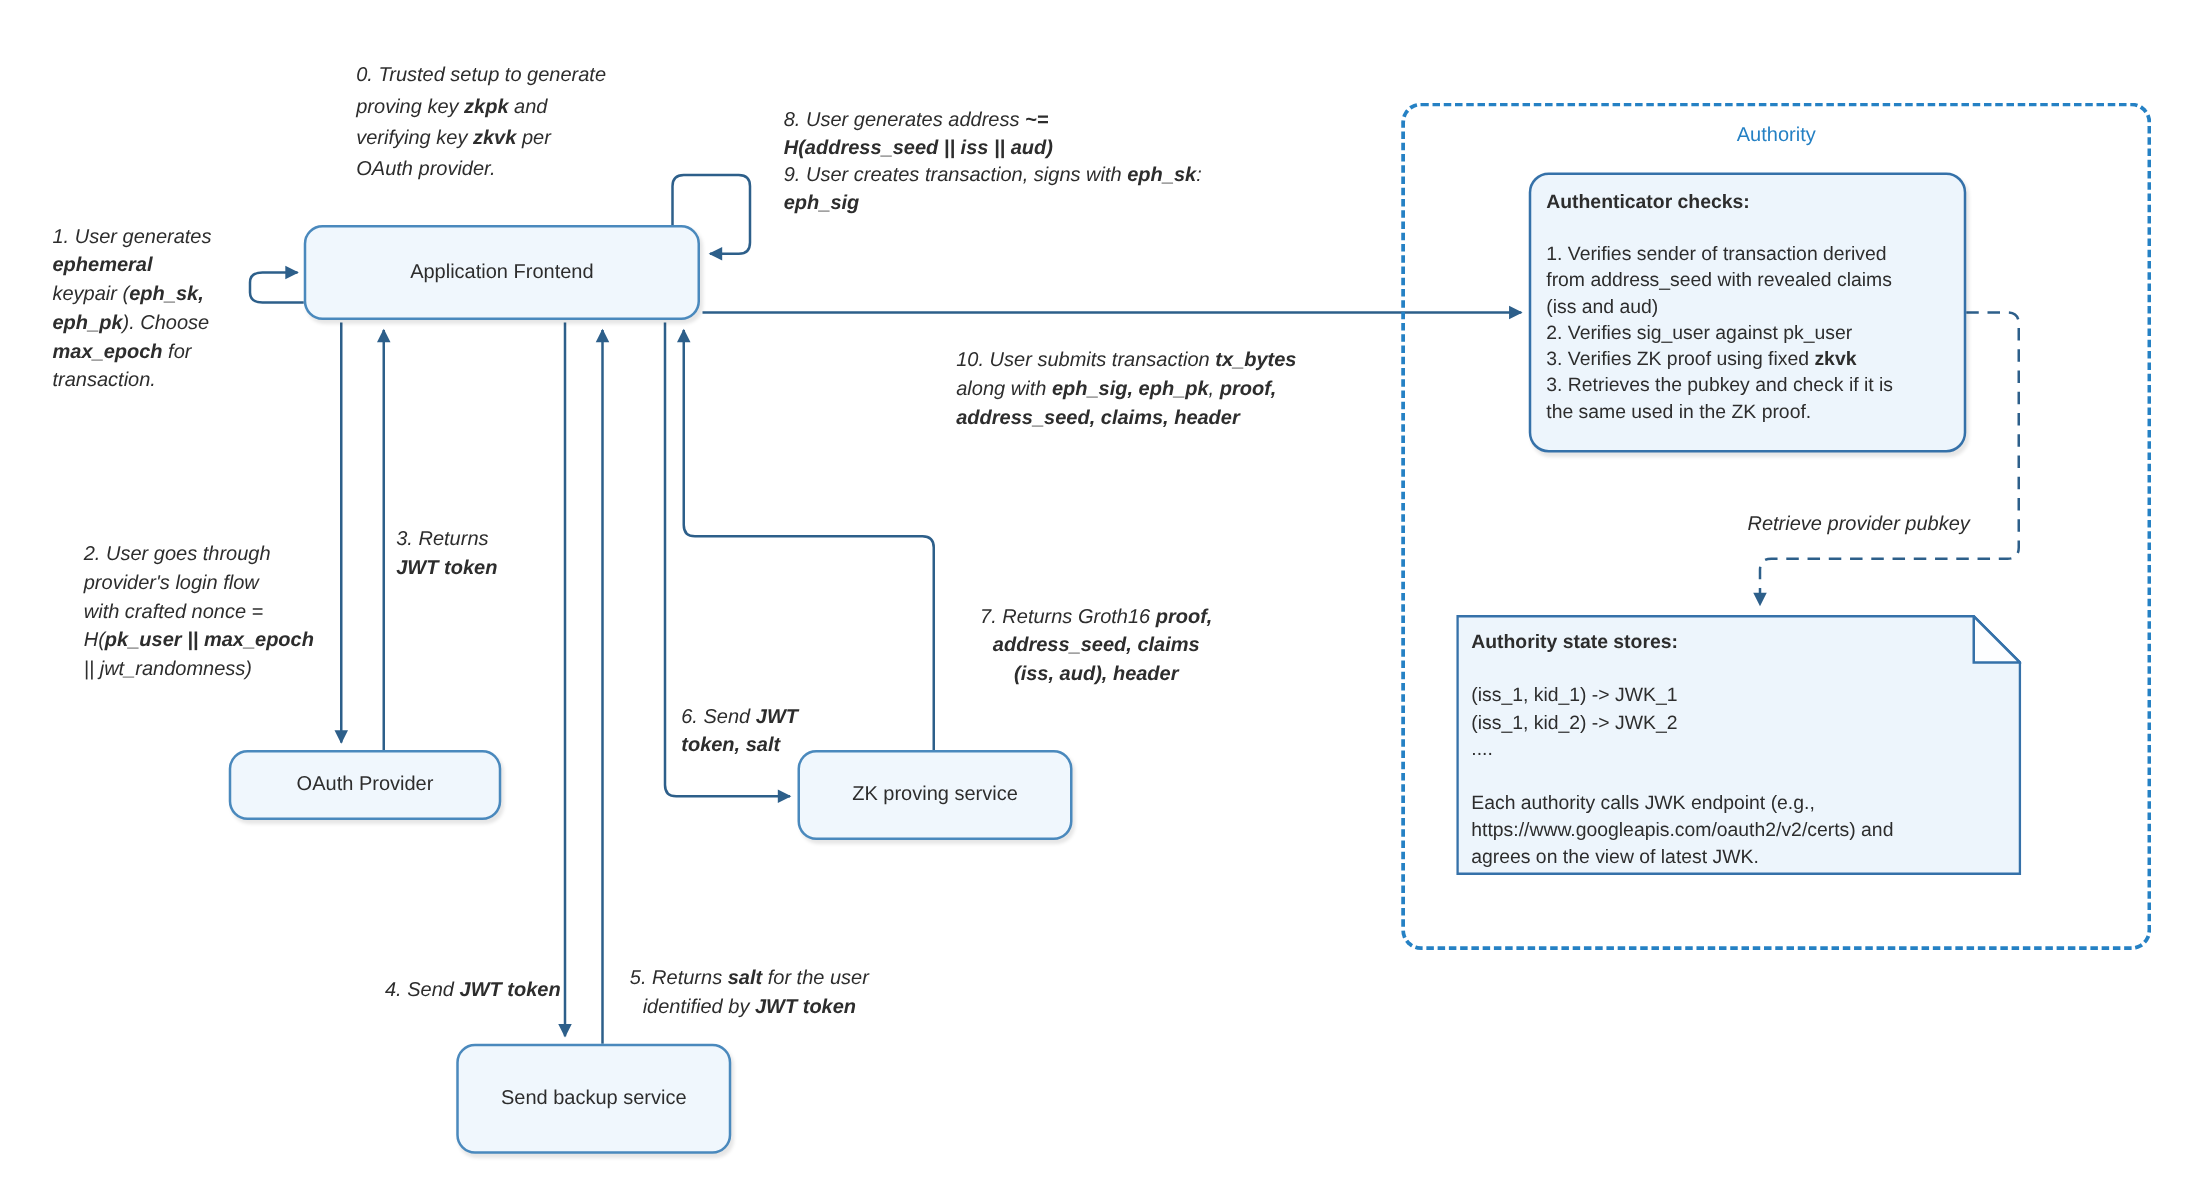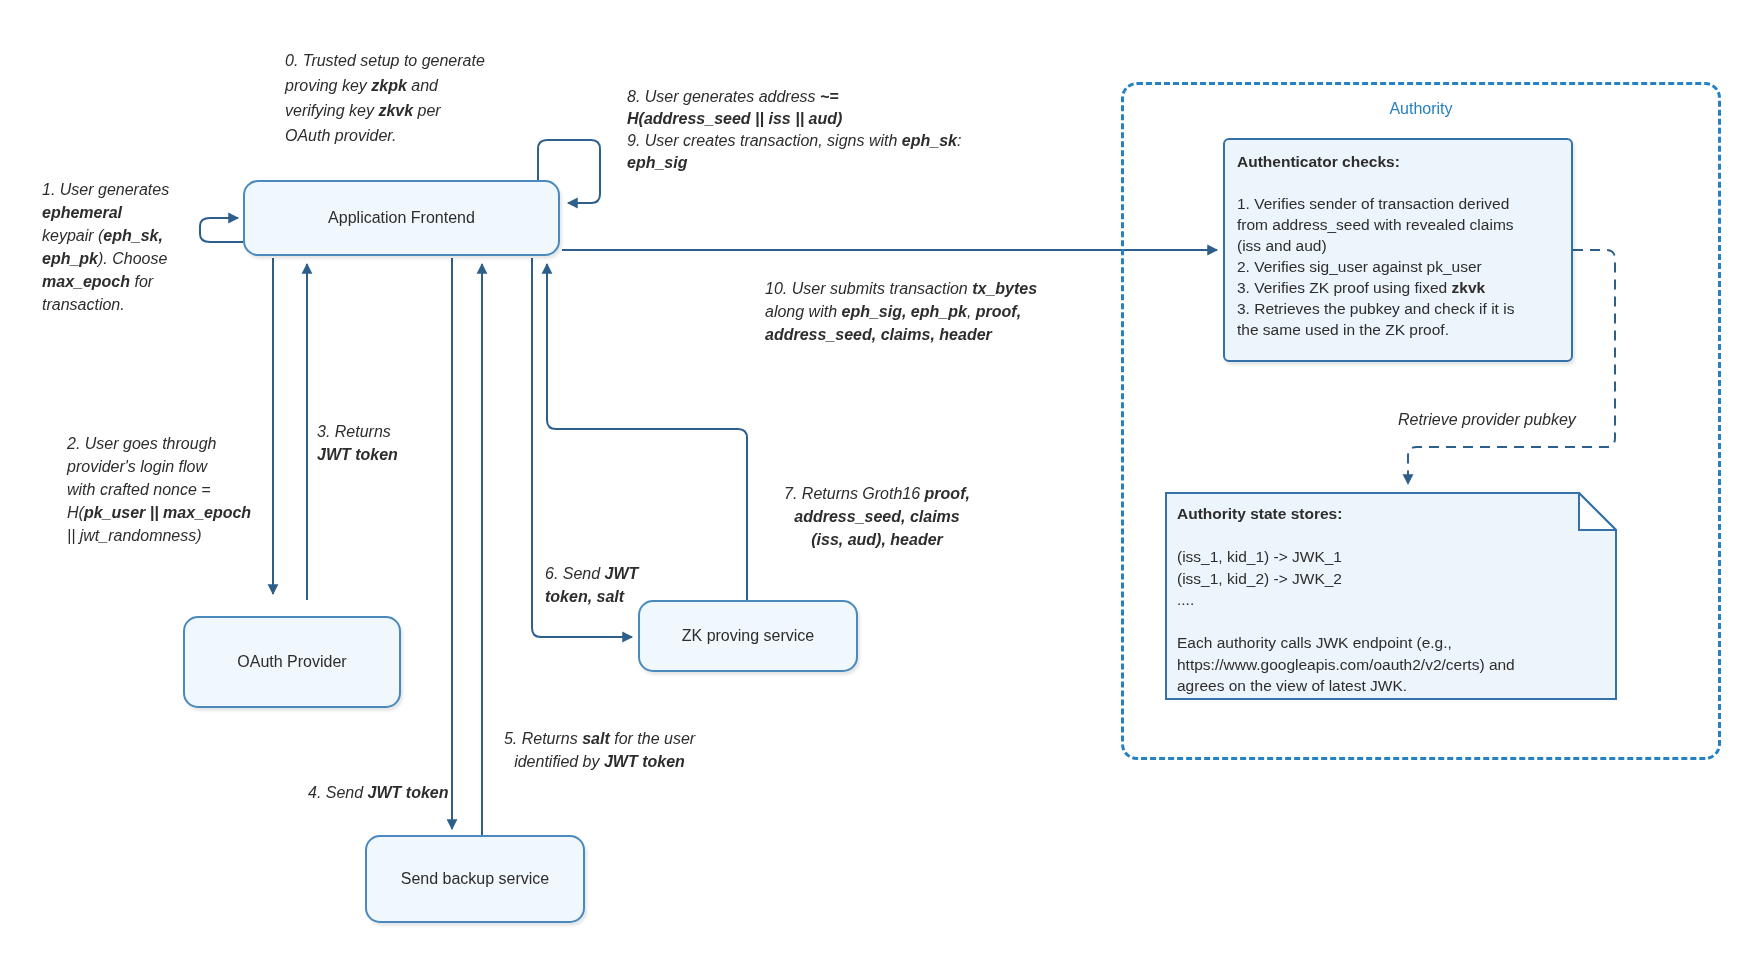--- a/index.html
+++ b/index.html
@@ -42,21 +42,21 @@
     align-items: center;
     justify-content: center;
     font-size: 16px;
     box-shadow: 2px 3px 3px rgba(0,0,0,0.10);
   }
   .note {
     position: absolute;
     box-sizing: border-box;
     background: var(--note-fill, #edf5fc);
     border: 2px solid var(--note-border, #3571a9);
-    border-radius: 6px;
+    border-radius: 16px;
     padding: 11px 12px;
     font-size: 15.5px;
     line-height: 21px;
     box-shadow: 2px 3px 3px rgba(0,0,0,0.10);
   }
   .doc {
     position: absolute;
   }
   .doc svg { display: block; }
   .doc .doc-text {
@@ -109,21 +109,21 @@
     <path class="edge" d="M562 250 L1217 250" marker-end="url(#ah)"></path>
     <path class="edge dashed" d="M1573 250 L1606 250 Q1615 250 1615 259 L1615 438 Q1615 447 1606 447 L1417 447 Q1408 447 1408 456 L1408 484" marker-end="url(#ah)"></path>
   </svg>
 
   <div class="authority-frame" style="left:1121px; top:82px; width:600px; height:678px;"></div>
   <div class="authority-title" style="left:1121px; top:100px; width:600px;">Authority</div>
 
   <div class="node" style="left:243px; top:180px; width:317px; height:76px;">
     <span>Application Frontend</span>
   </div>
-  <div class="node" style="left:183px; top:616px; width:218px; height:92px;justify-content:center;">
+  <div class="node" style="left:183px; top:600px; width:218px; height:56px;justify-content:center;">
     <span>OAuth Provider</span>
   </div>
   <div class="node" style="left:638px; top:600px; width:220px; height:72px;">
     <span>ZK proving service</span>
   </div>
   <div class="node" style="left:365px; top:835px; width:220px; height:88px;">
     <span>Send backup service</span>
   </div>
 
   <div class="note" style="left:1223px; top:138px; width:350px; height:224px;">
@@ -182,21 +182,21 @@
 
   <div class="label" style="left:317px; top:420px;">
       <div><span>3. Returns</span></div>
       <div><span class="b">JWT token</span></div>
     </div>
 
   <div class="label" style="left:308px; top:781px;">
       <div><span>4. Send </span><span class="b">JWT token</span></div>
     </div>
 
-  <div class="label center" style="left:482px; top:727px; width:235px;">
+  <div class="label center" style="left:482px; top:771px; width:235px;">
       <div><span>5. Returns </span><span class="b">salt</span><span> for the user</span></div>
       <div><span>identified by </span><span class="b">JWT token</span></div>
     </div>
 
   <div class="label" style="left:545px; top:562px;">
       <div><span>6. Send </span><span class="b">JWT</span></div>
       <div><span class="b">token, salt</span></div>
     </div>
 
   <div class="label center" style="left:757px; top:482px; width:240px;">

